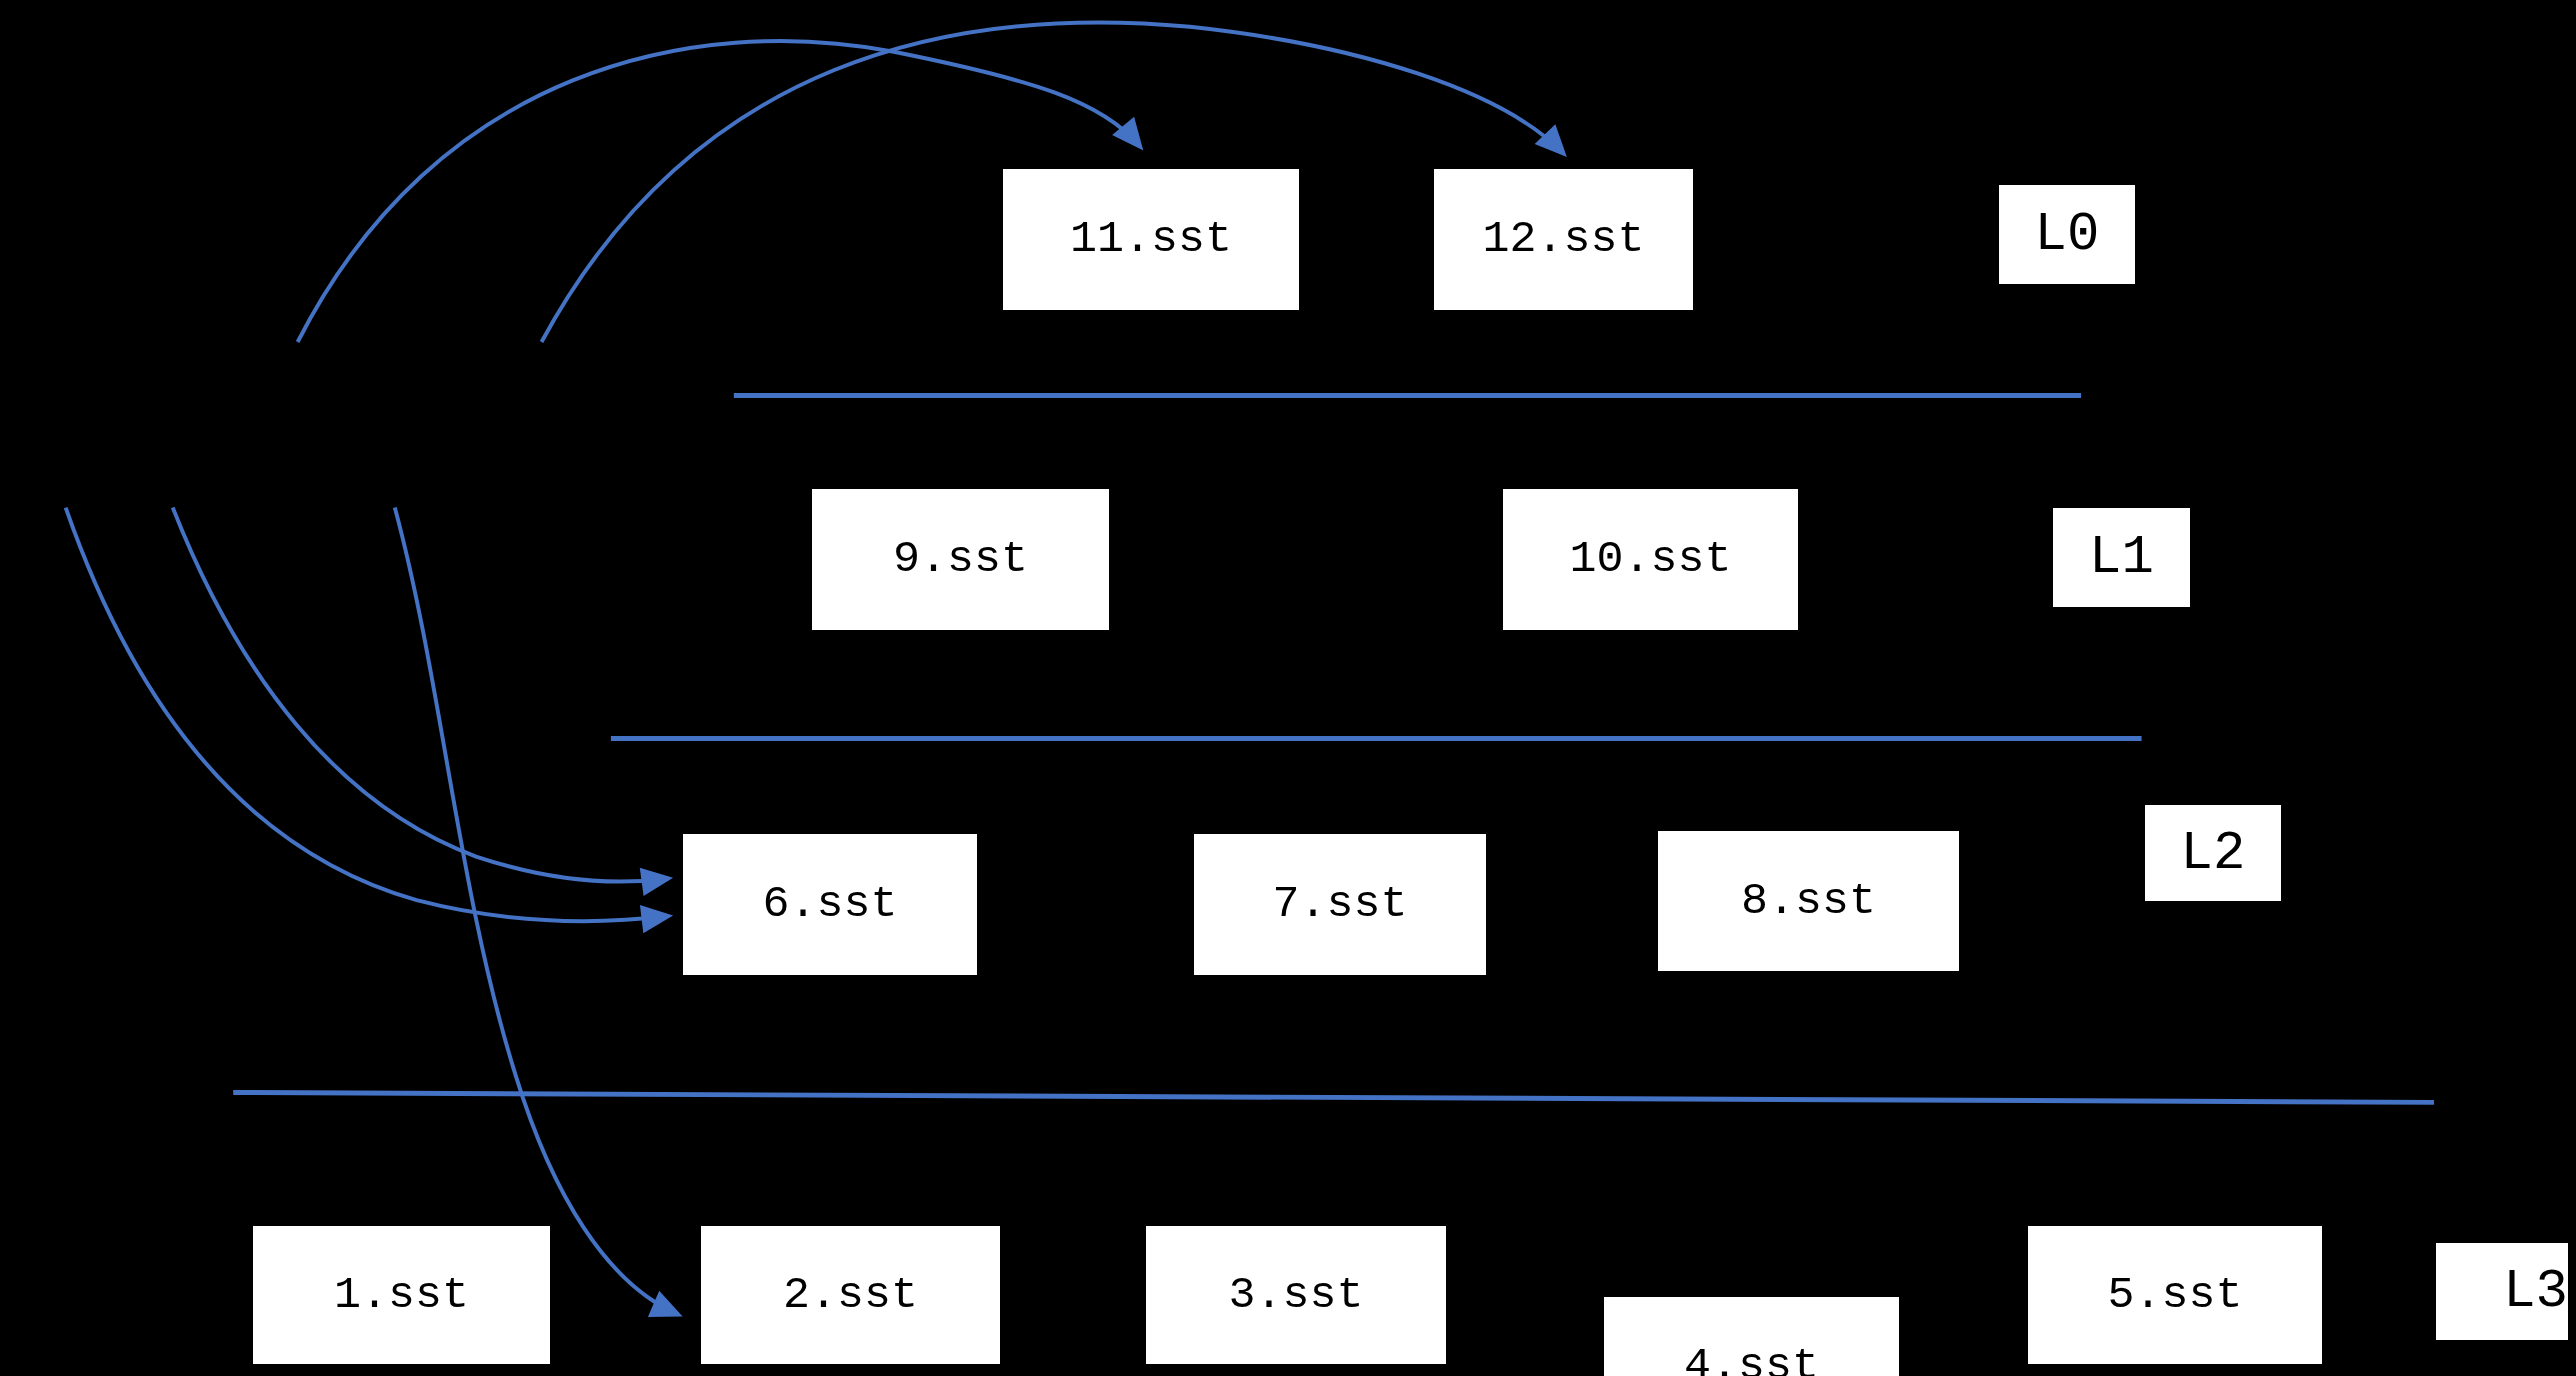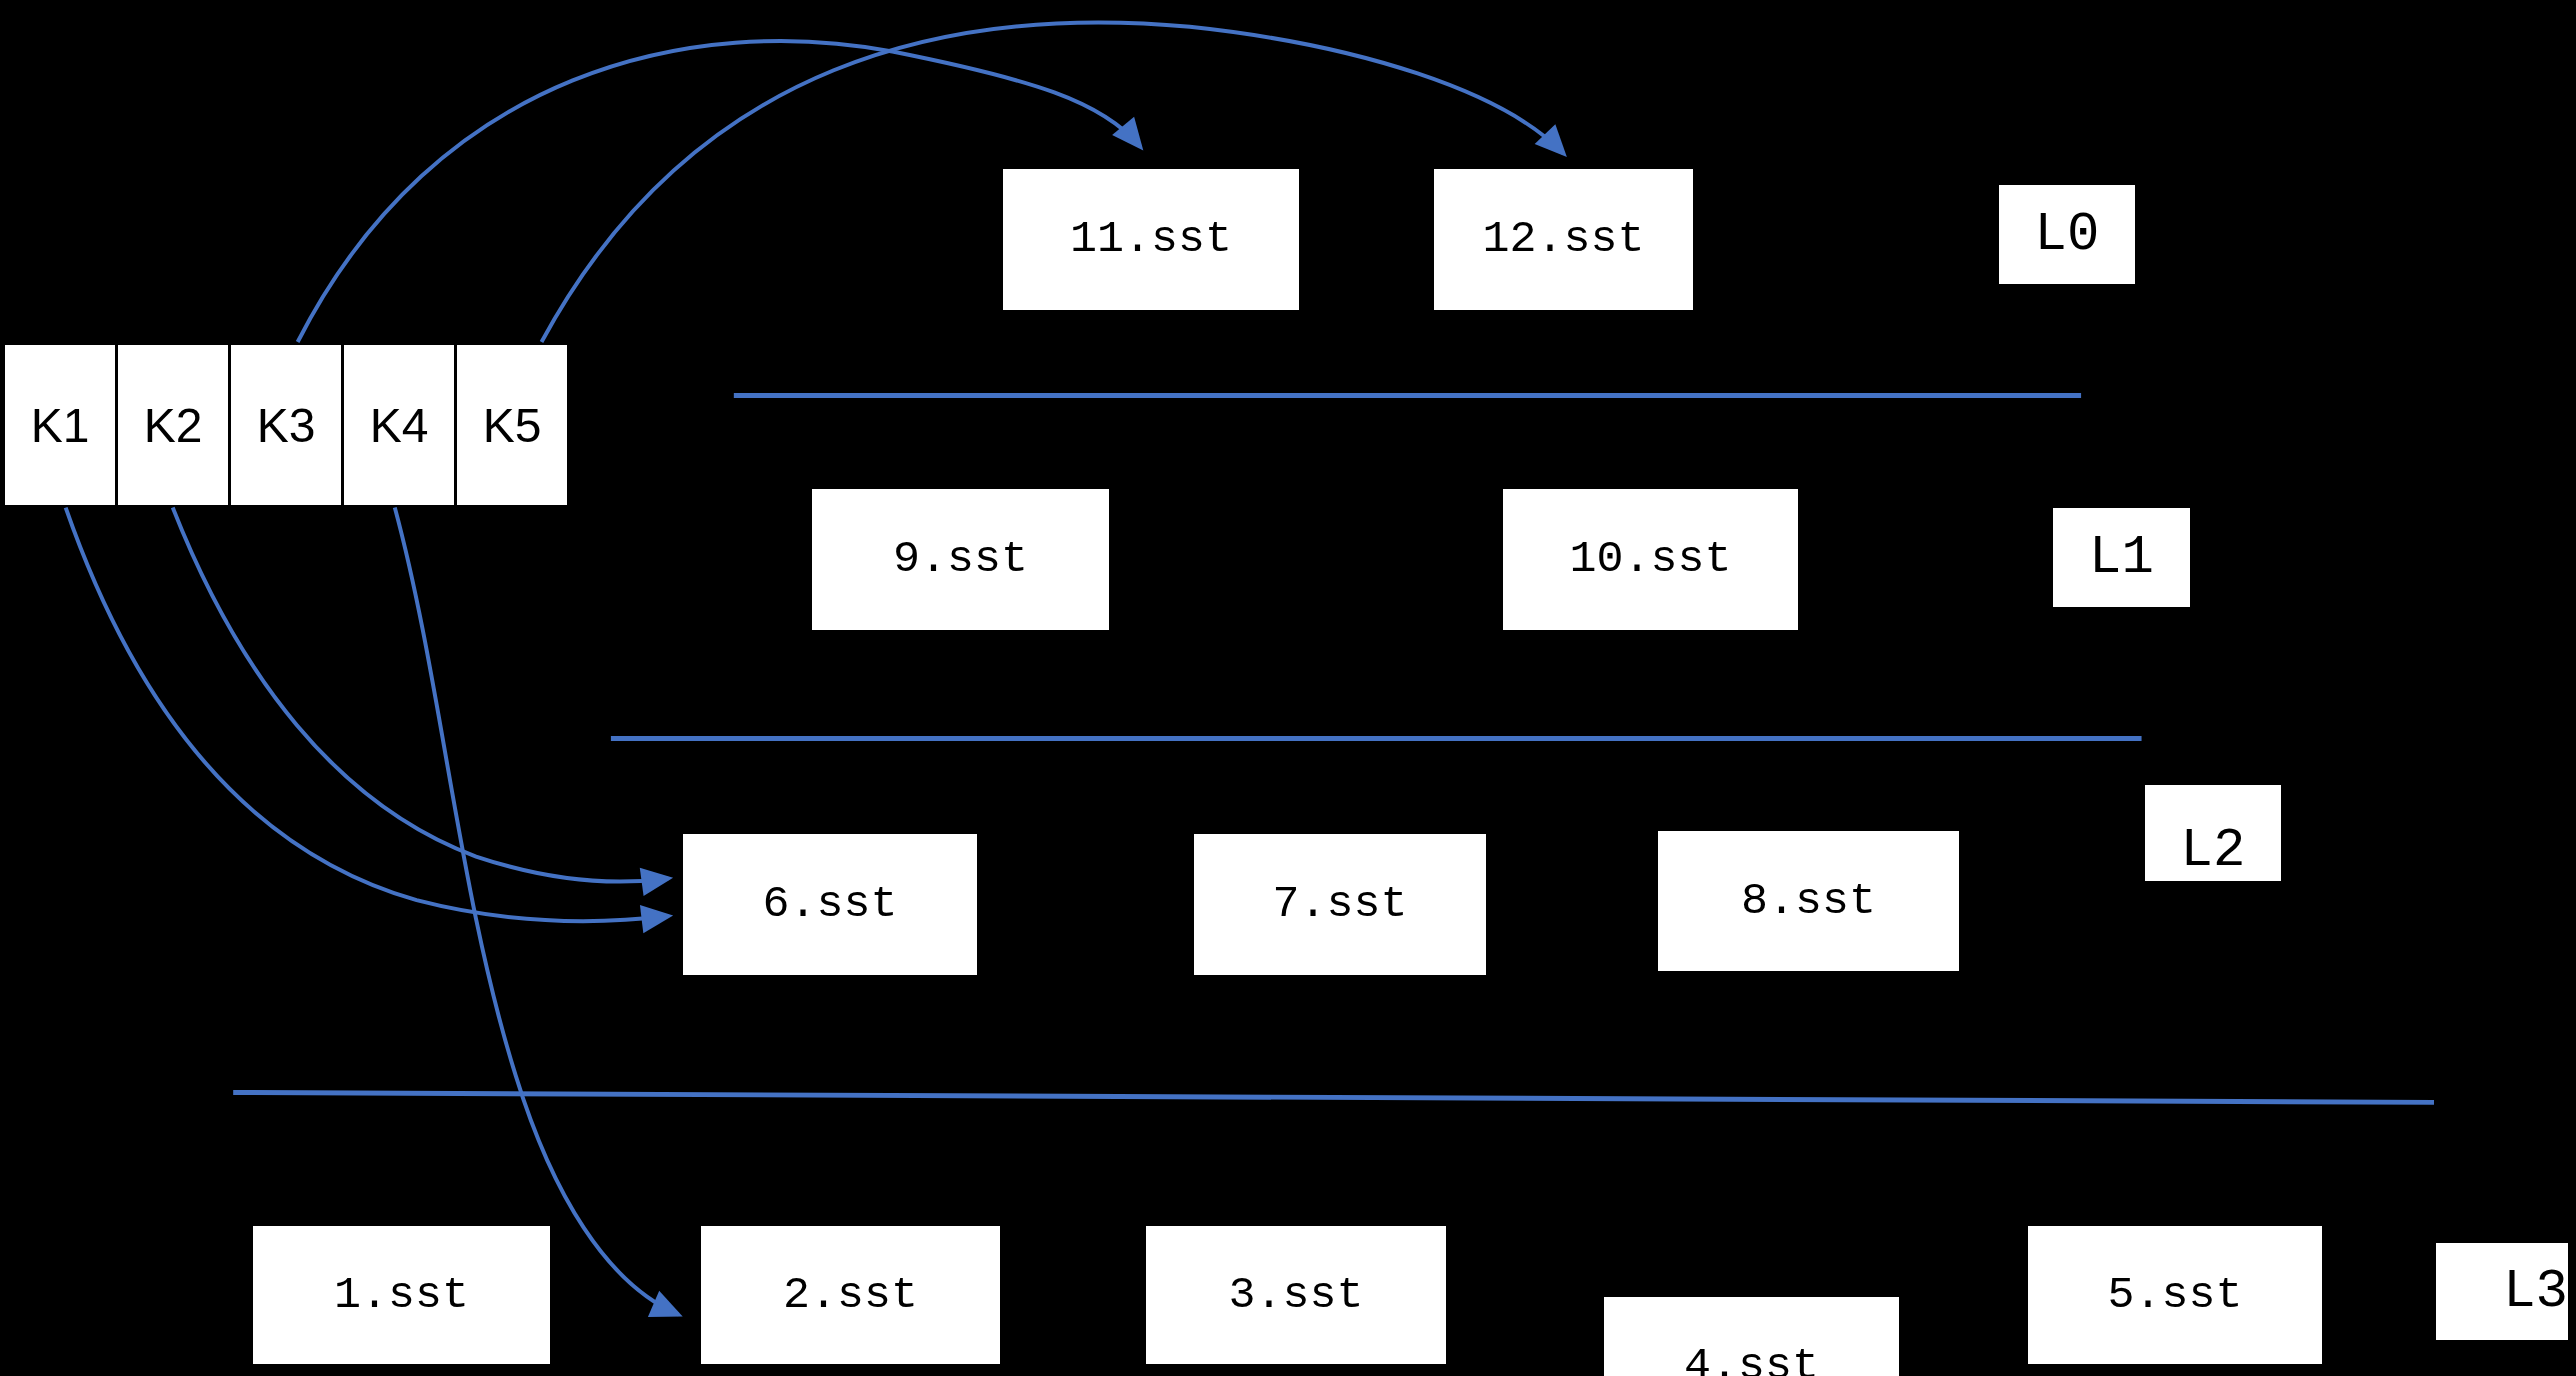--- a/index.html
+++ b/index.html
@@ -58,37 +58,20 @@
     width: 2576px;
     height: 1376px;
     pointer-events: none;
   }
 </style>
 </head>
 <body>
 
 <div class="canvas">
 
-  <div class="key-row">
-    <div class="key-cell">
-        <span>K1</span>
-      </div>
-    <div class="key-cell">
-        <span>K2</span>
-      </div>
-    <div class="key-cell">
-        <span>K3</span>
-      </div>
-    <div class="key-cell">
-        <span>K4</span>
-      </div>
-    <div class="key-cell">
-        <span>K5</span>
-      </div>
-  </div>
 
   <div class="box" style="left:1002px; top:168px; width:298px; height:143px;">
       <span>11.sst</span>
     </div>
   <div class="box" style="left:1433px; top:168px; width:261px; height:143px;">
       <span>12.sst</span>
     </div>
   <div class="box level-label" style="left:1998px; top:184px; width:138px; height:101px;">
       <span>L0</span>
     </div>
@@ -105,21 +88,21 @@
 
   <div class="box" style="left:682px; top:833px; width:296px; height:143px;">
       <span>6.sst</span>
     </div>
   <div class="box" style="left:1193px; top:833px; width:294px; height:143px;">
       <span>7.sst</span>
     </div>
   <div class="box" style="left:1657px; top:830px; width:303px; height:142px;">
       <span>8.sst</span>
     </div>
-  <div class="box level-label" style="left:2144px; top:784px; width:138px; height:98px;align-items:flex-end;">
+  <div class="box level-label" style="left:2144px; top:804px; width:138px; height:98px;">
       <span>L2</span>
     </div>
 
   <div class="box" style="left:252px; top:1225px; width:299px; height:140px;">
       <span>1.sst</span>
     </div>
   <div class="box" style="left:700px; top:1225px; width:301px; height:140px;">
       <span>2.sst</span>
     </div>
   <div class="box" style="left:1145px; top:1225px; width:302px; height:140px;">

